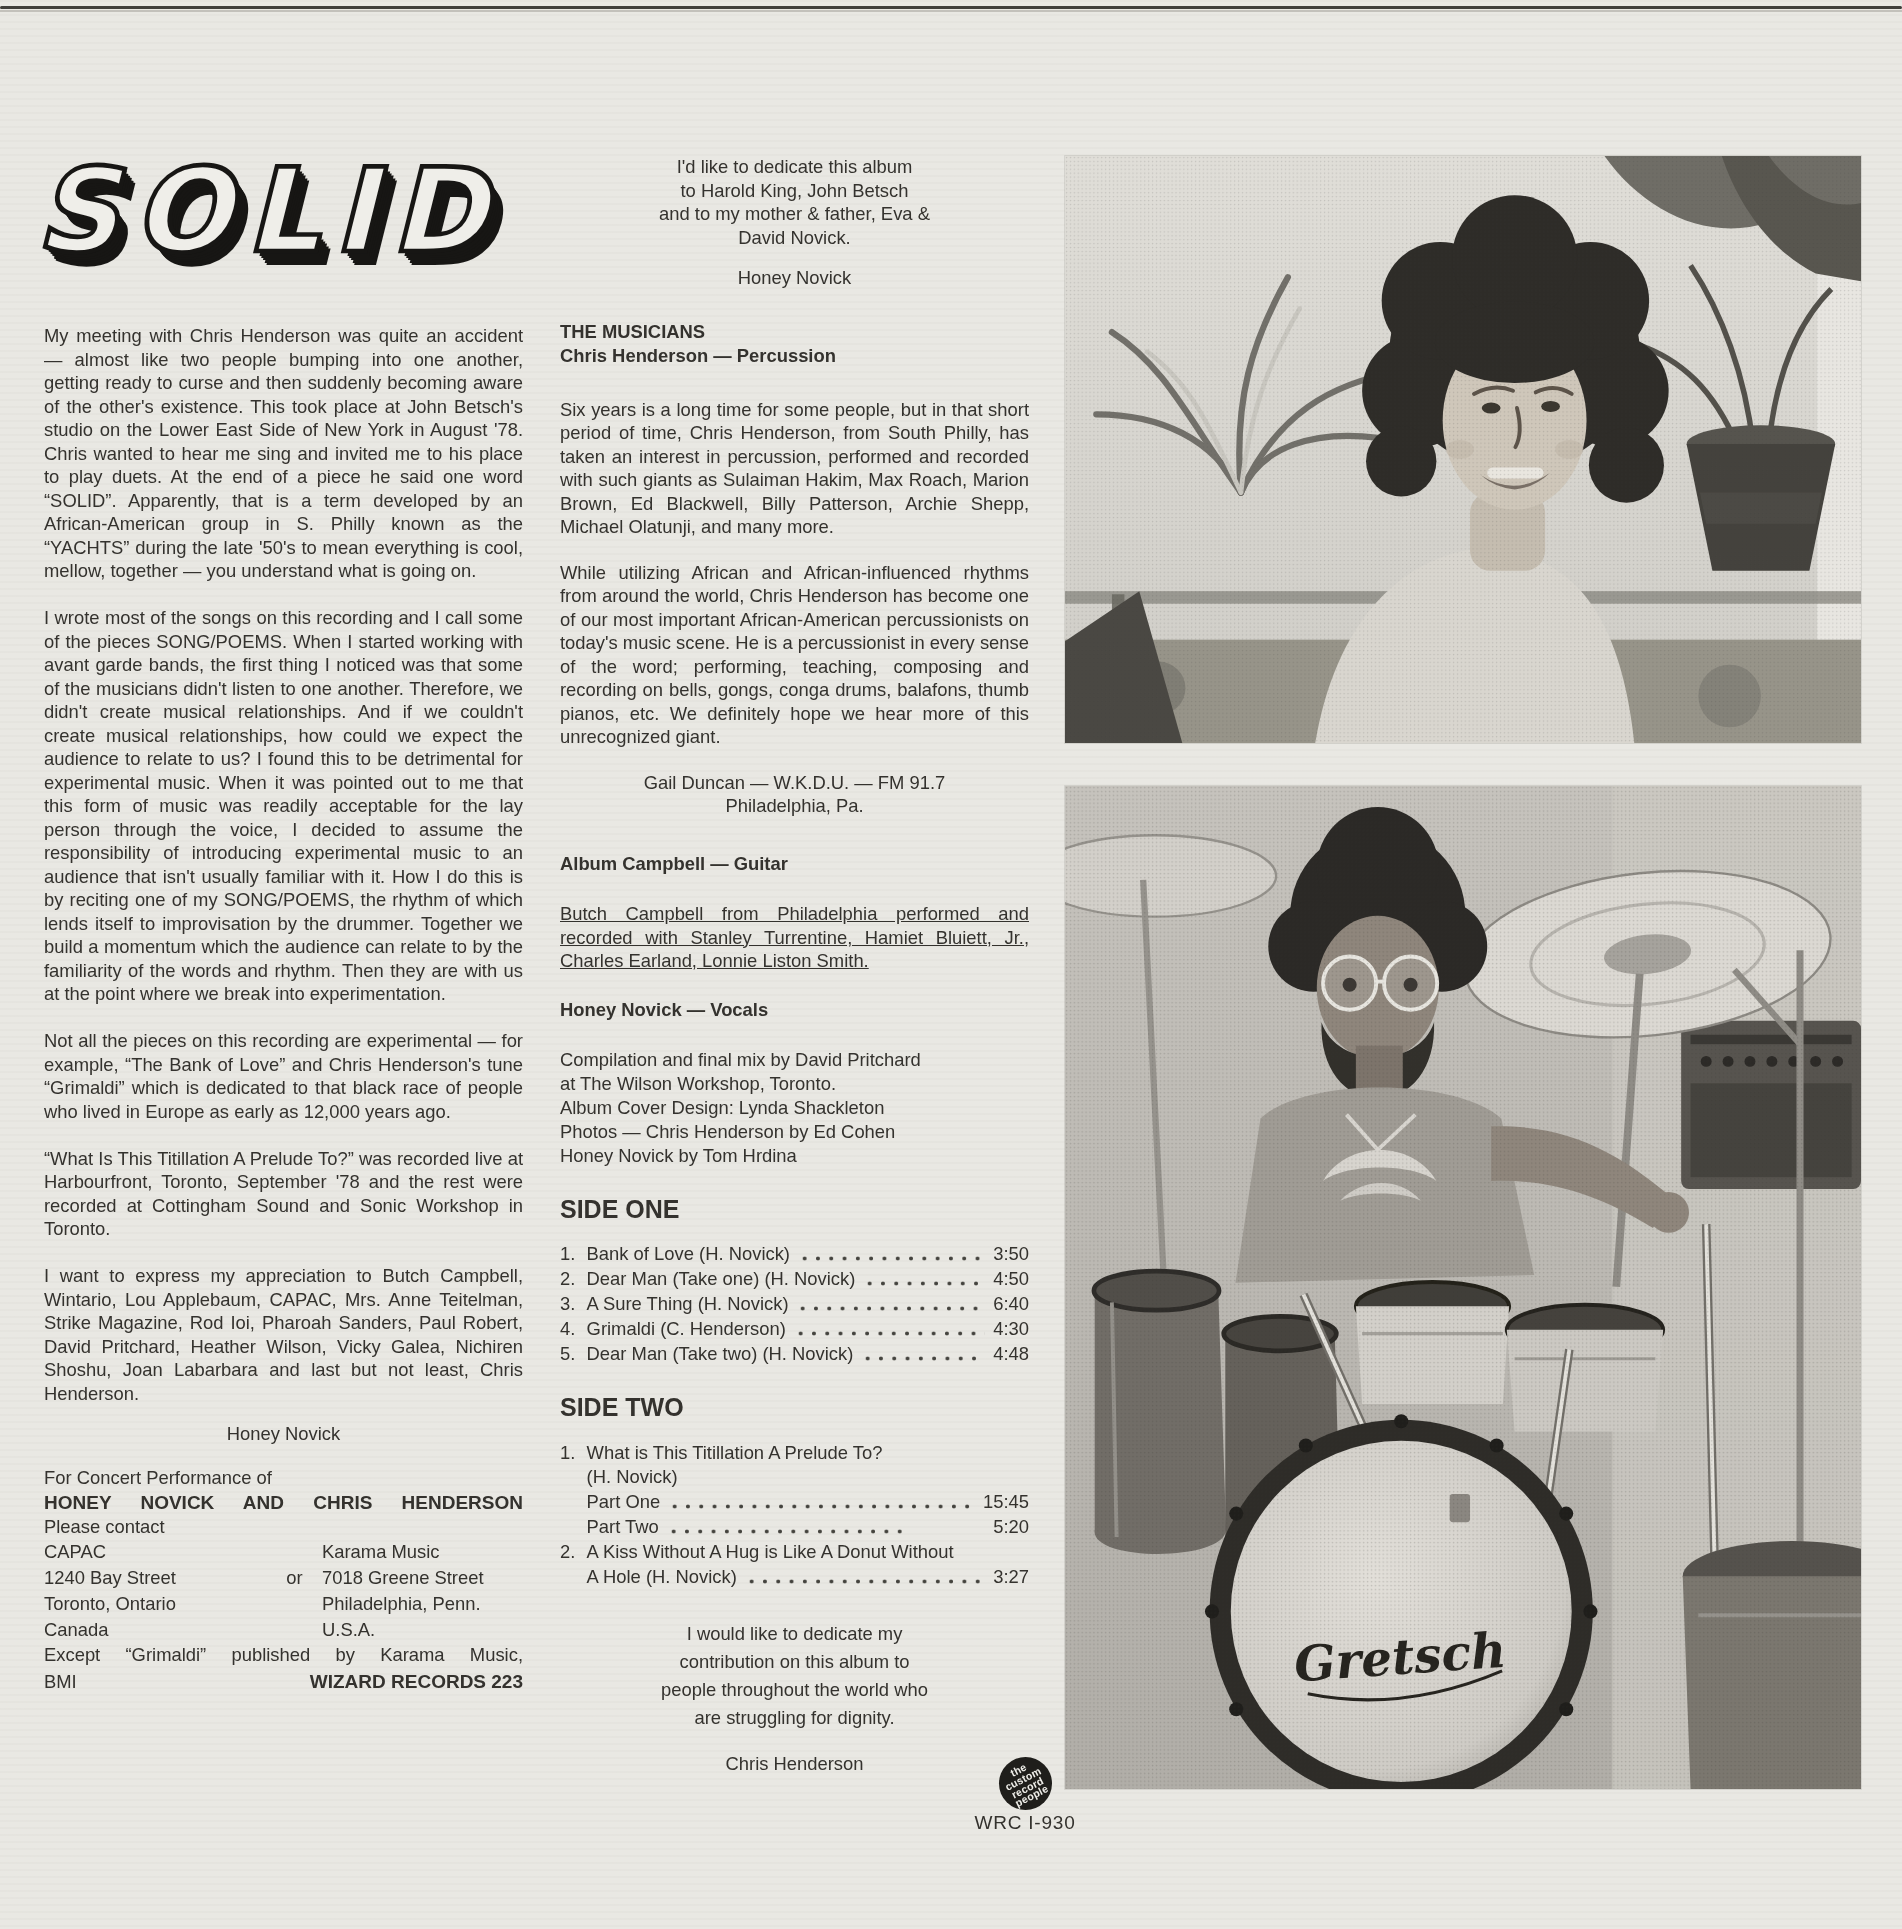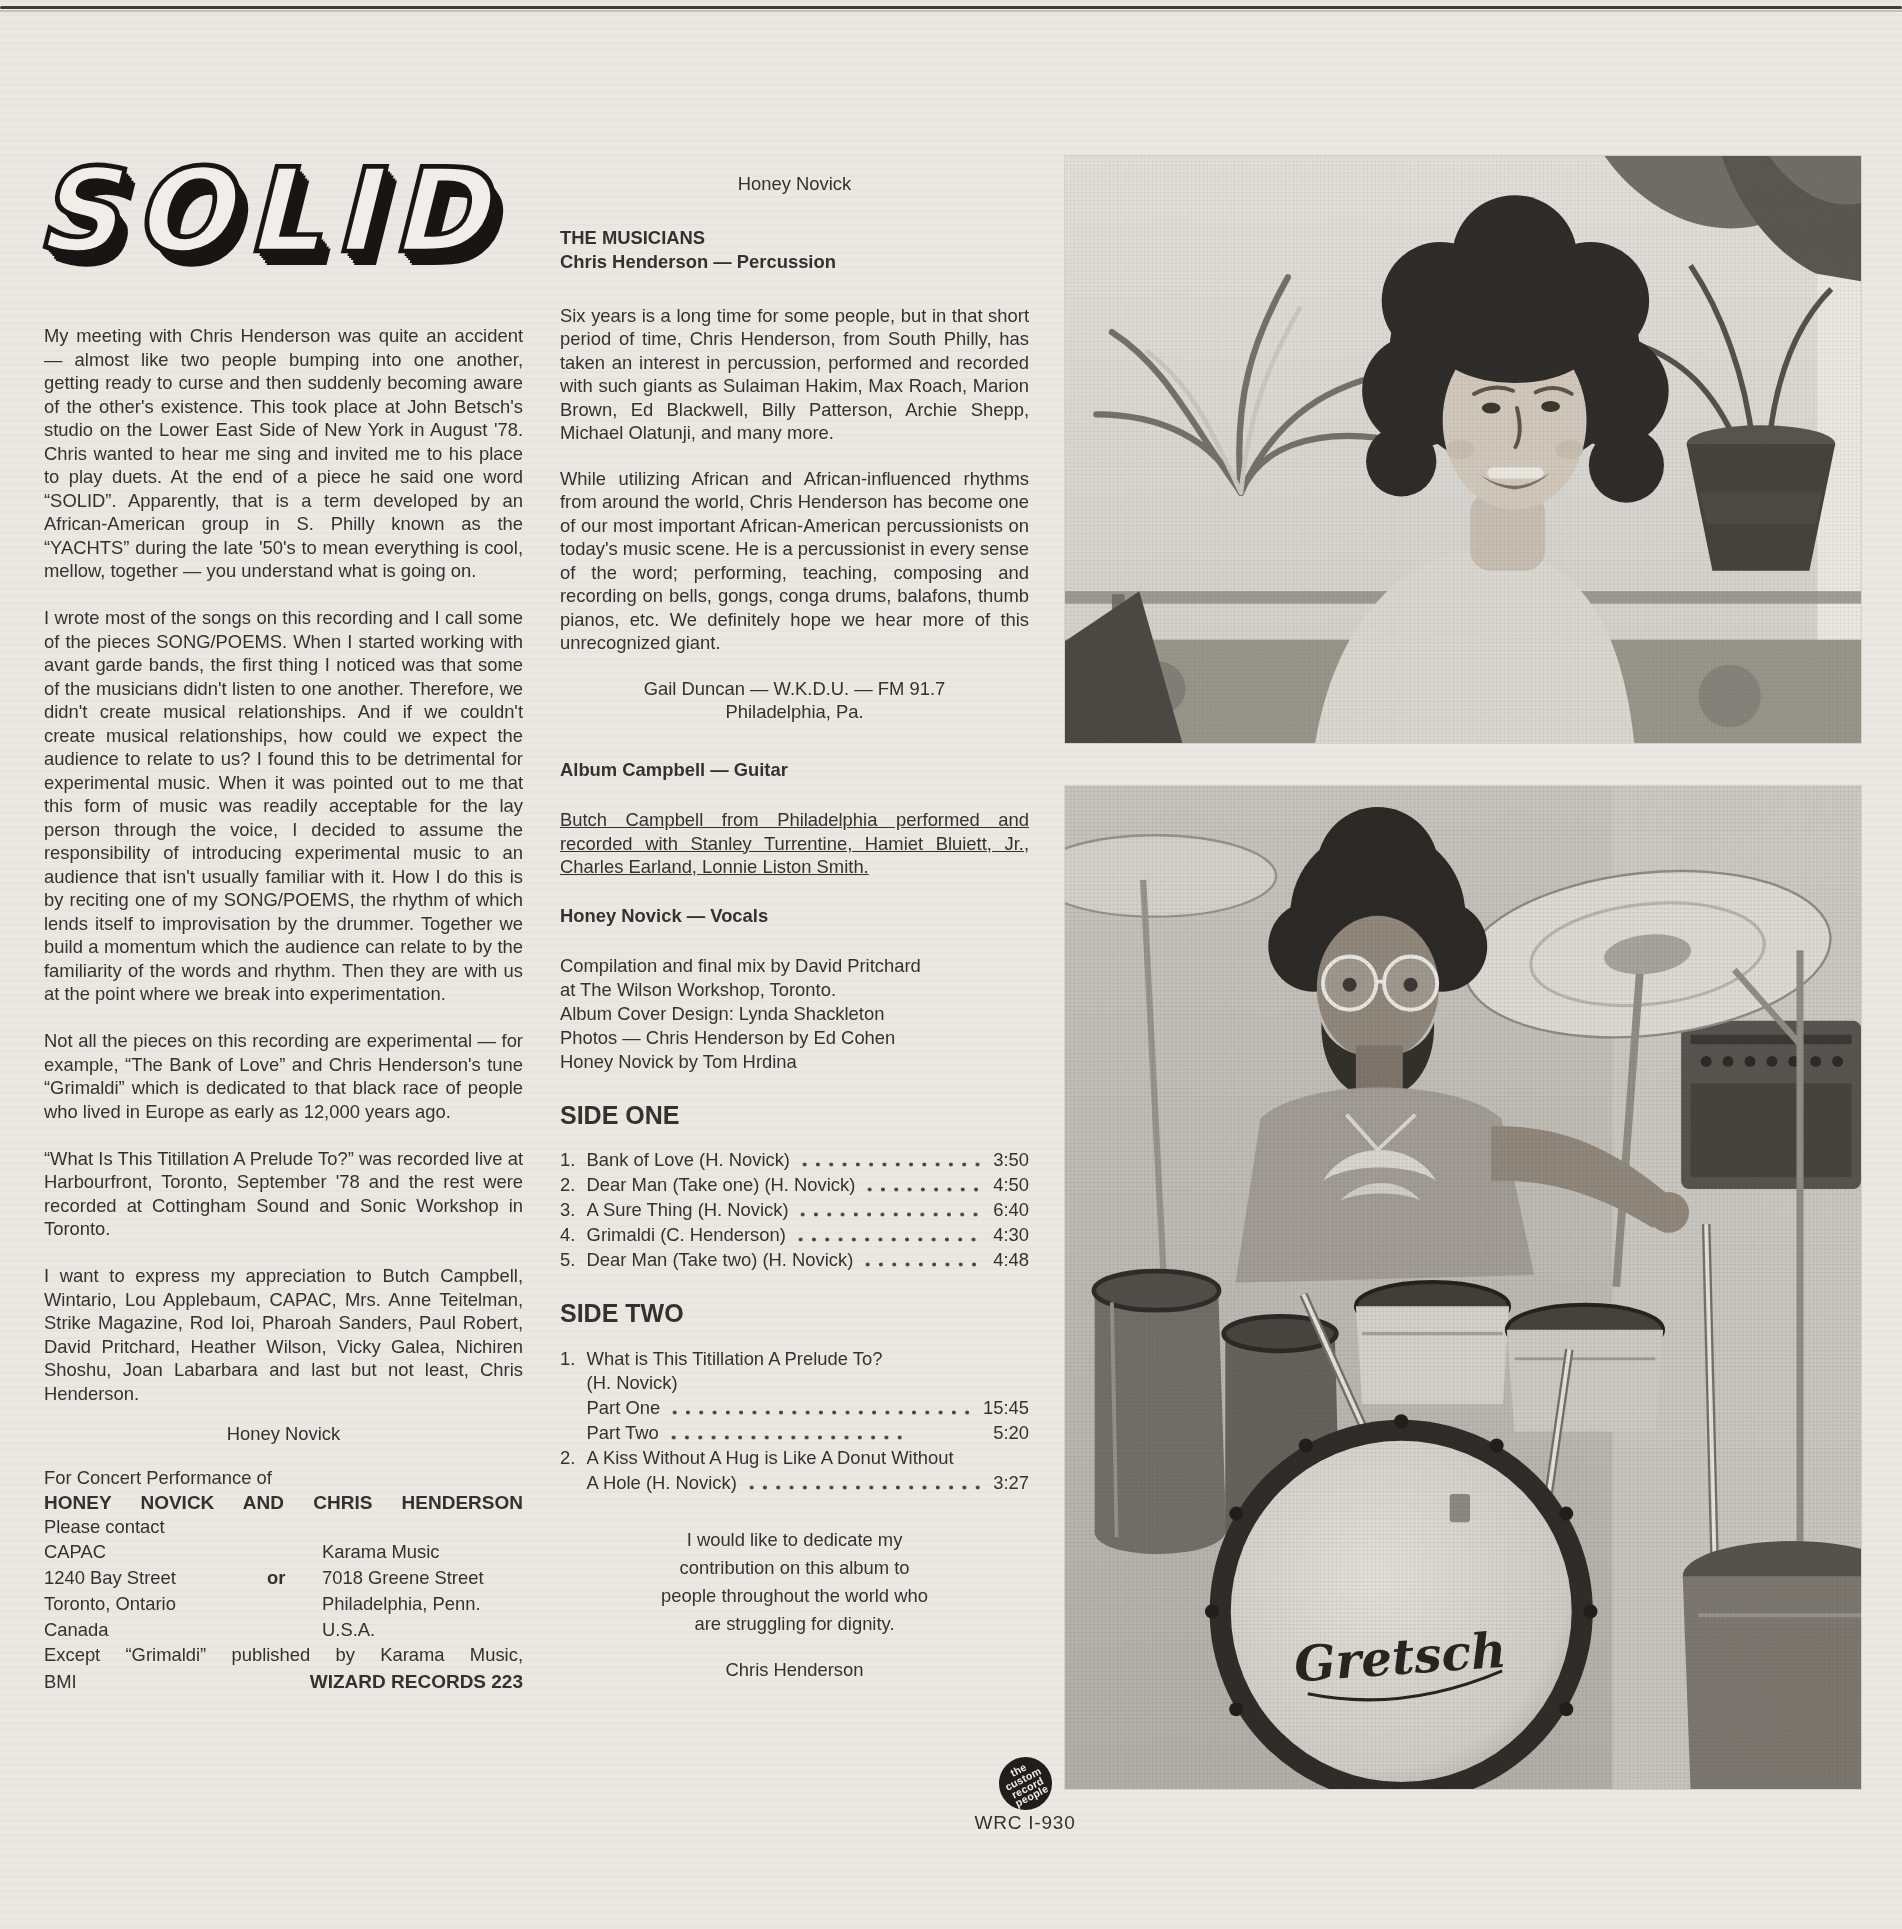--- a/index.html
+++ b/index.html
@@ -37,21 +37,21 @@
   p{margin:0;}
   .j{text-align:justify;}
   .jlast{text-align:justify;text-align-last:justify;}
   .gap30{margin-top:23.5px;}
 
   .sig-honey{margin-top:17px;text-align:center;}
   .concert{margin-top:20.3px;line-height:24px;}
   .artists-line{font-weight:bold;font-size:19px;text-align:justify;text-align-last:justify;margin-top:1.6px;}
   .contact-row{display:flex;line-height:26px;}
   .contact-col-left{width:223px;}
-  .contact-or{width:55px;text-align:left;padding-top:26px;font-weight:bold;}
+  .contact-or{width:55px;text-align:center;padding-top:26px;}
   .contact-col-right{flex:1;}
   .pub1{text-indent:45px;margin-top:1.6px;line-height:24px;}
   .pub-row{display:flex;justify-content:space-between;align-items:baseline;margin-top:1.6px;line-height:26px;}
   .wizard{font-weight:bold;font-size:19px;}
 
   
   .ded-top{text-align:center;line-height:23.5px;}
   .ded-sig{text-align:center;margin-top:17px;}
   .musicians{margin-top:30px;font-weight:bold;line-height:24px;}
   .bio1{margin-top:30px;}
@@ -135,20 +135,26 @@
       </div>
       <p class="jlast">Except “Grimaldi” published by Karama Music,</p>
       <div class="pub-row">
         <span>BMI</span>
         <span class="wizard">WIZARD RECORDS 223</span>
       </div>
     </div>
   </div>
 
   <div class="col-mid">
+    <div class="ded-top">
+      <div>I'd like to dedicate this album</div>
+      <div>to Harold King, John Betsch</div>
+      <div>and to my mother &amp; father, Eva &amp;</div>
+      <div>David Novick.</div>
+    </div>
     <div class="ded-sig">Honey Novick</div>
 
     <div class="musicians">
       <div>THE MUSICIANS</div>
       <div>Chris Henderson — Percussion</div>
     </div>
 
     <p class="j bio1">Six years is a long time for some people, but in that short period of time, Chris Henderson, from South Philly, has taken an interest in percussion, performed and recorded with such giants as Sulaiman Hakim, Max Roach, Marion Brown, Ed Blackwell, Billy Patterson, Archie Shepp, Michael Olatunji, and many more.</p>
     <p class="j bio2">While utilizing African and African-influenced rhythms from around the world, Chris Henderson has become one of our most important African-American percussionists on today's music scene. He is a percussionist in every sense of the word; performing, teaching, composing and recording on bells, gongs, conga drums, balafons, thumb pianos, etc. We definitely hope we hear more of this unrecognized giant.</p>
 

